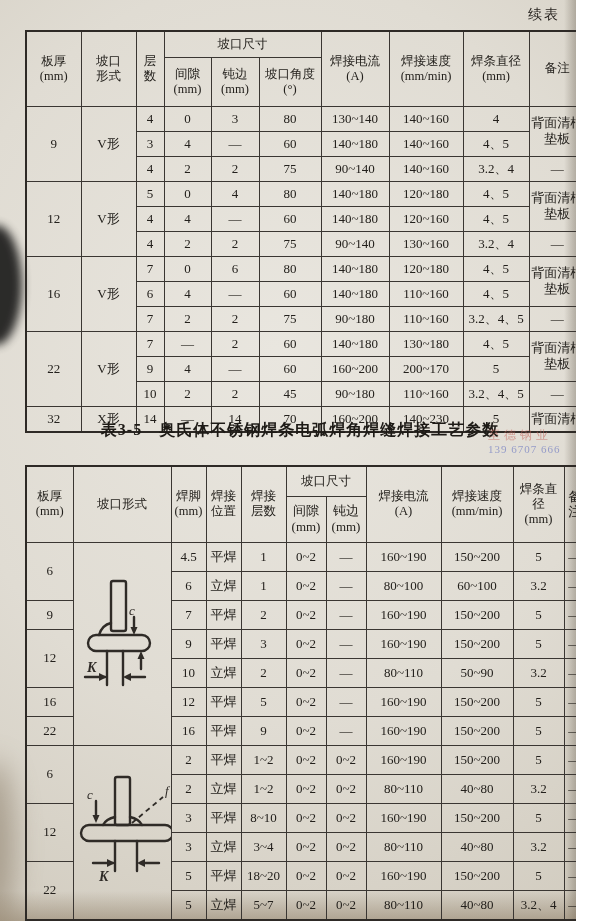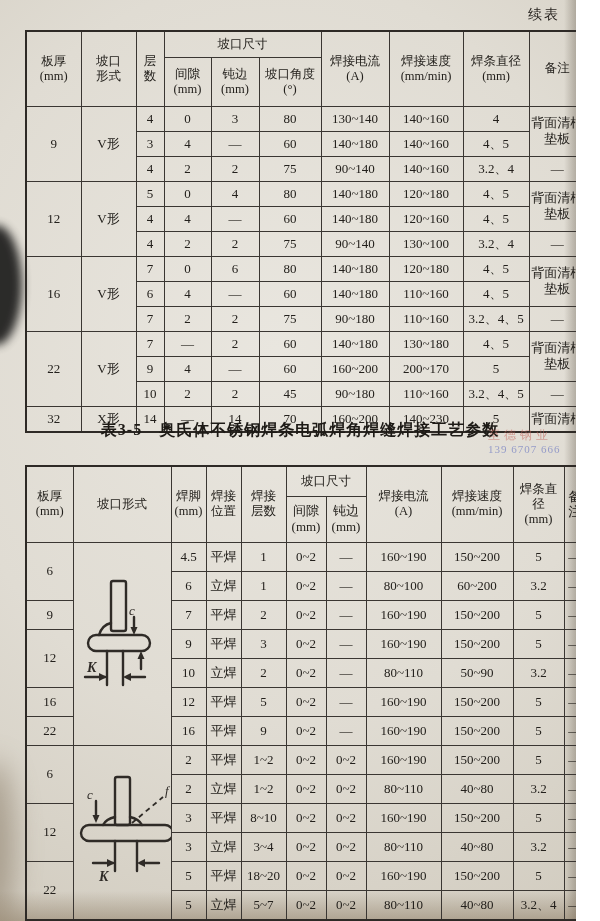--- a/index.html
+++ b/index.html
@@ -155,21 +155,21 @@
         <td>140~180</td>
         <td>120~160</td>
         <td>4、5</td>
       </tr>
       <tr>
         <td>4</td>
         <td>2</td>
         <td>2</td>
         <td>75</td>
         <td>90~140</td>
-        <td>130~100</td>
+        <td>130~160</td>
         <td>3.2、4</td>
         <td>—</td>
       </tr>
 
       <tr>
         <td rowspan="3">16</td>
         <td rowspan="3">V形</td>
         <td>7</td>
         <td>0</td>
         <td>6</td>
@@ -335,21 +335,21 @@
         <td>5</td>
         <td>—</td>
       </tr>
       <tr>
         <td>6</td>
         <td>立焊</td>
         <td>1</td>
         <td>0~2</td>
         <td>—</td>
         <td>80~100</td>
-        <td>60~200</td>
+        <td>60~100</td>
         <td>3.2</td>
         <td>—</td>
       </tr>
       <tr>
         <td>9</td>
         <td>7</td>
         <td>平焊</td>
         <td>2</td>
         <td>0~2</td>
         <td>—</td>

